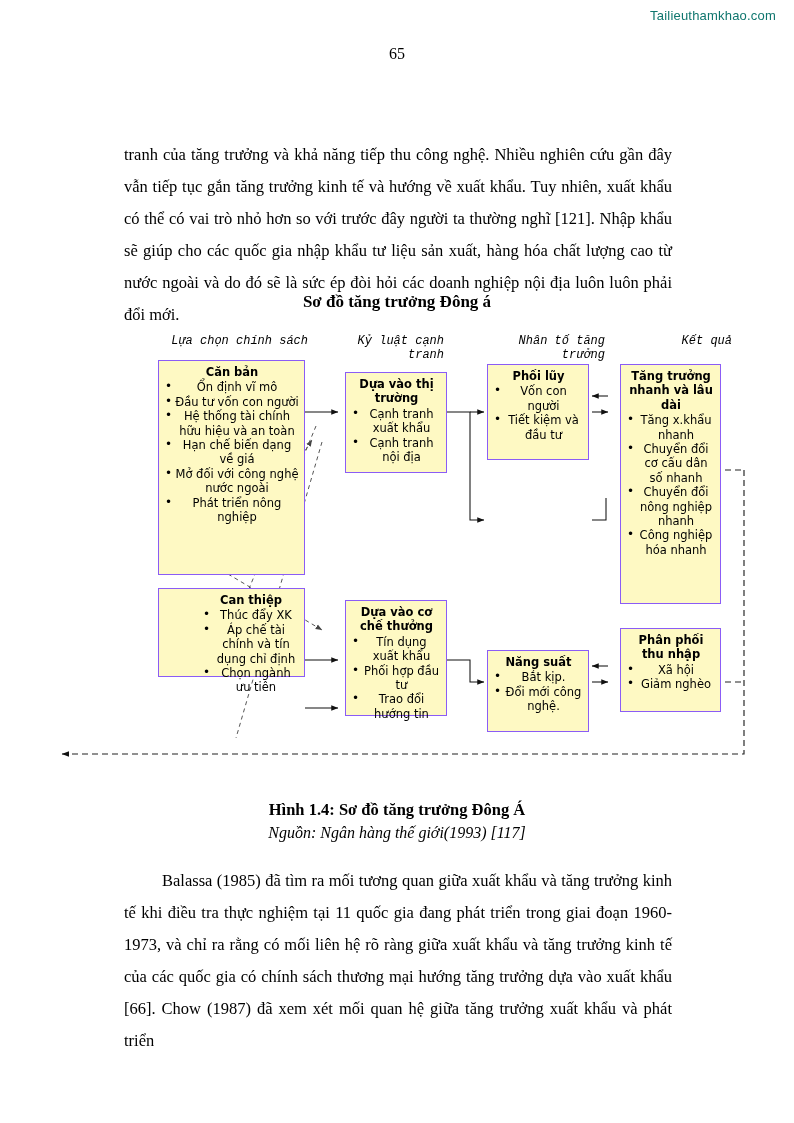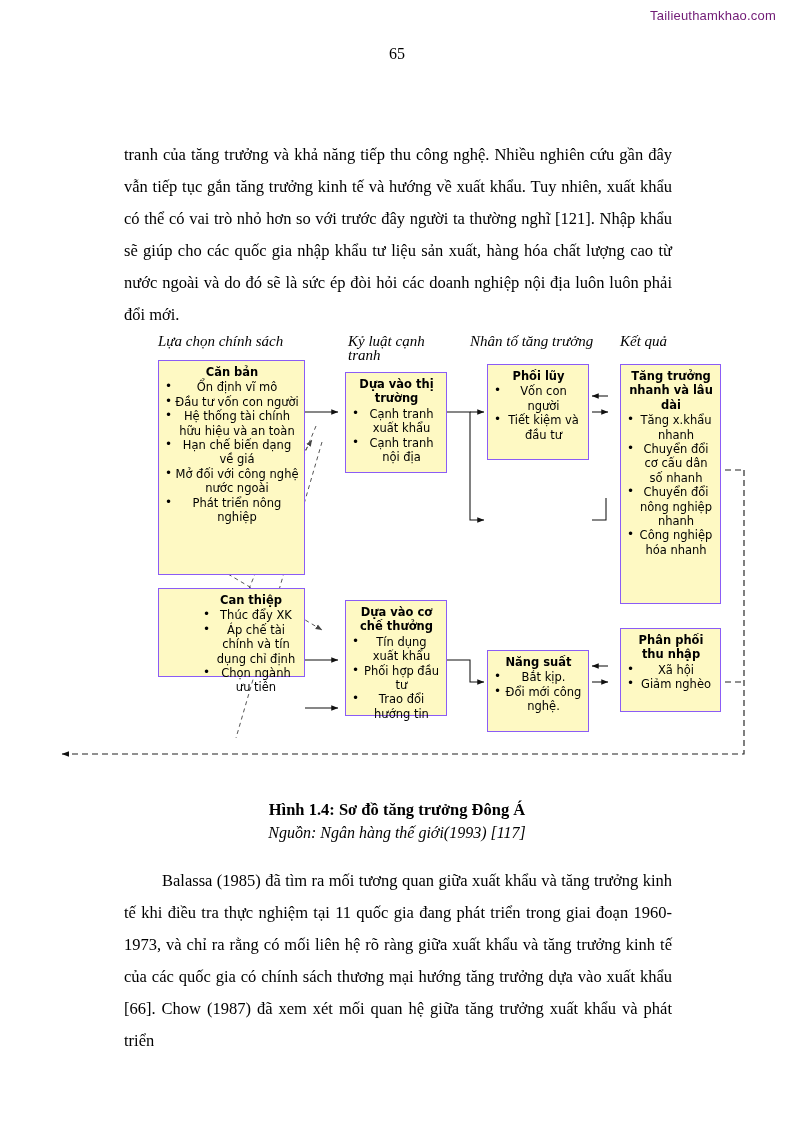--- a/index.html
+++ b/index.html
@@ -15,21 +15,21 @@
     overflow: hidden;
     font-family: "Liberation Serif", serif;
     color: #000000;
   }
   .watermark {
     position: absolute;
     top: 8px;
     right: 18px;
     font-family: "Liberation Sans", sans-serif;
     font-size: 13px;
-    color: #701a75;
+    color: #0f766e;
     letter-spacing: 0.2px;
   }
   .page-number {
     position: absolute;
     top: 45px;
     left: 0;
     width: 794px;
     text-align: center;
     font-size: 16px;
   }
@@ -61,23 +61,23 @@
     position: absolute;
     left: 0px;
     top: 330px;
     width: 794px;
     height: 455px;
     font-family: "DejaVu Sans", sans-serif;
   }
   .col-head {
     position: absolute;
     font-style: italic;
-    font-size: 15px;
-    font-family: Liberation Serif, serif;
-    text-align: left;
+    font-size: 12px;
+    font-family: Liberation Mono, monospace;
+    text-align: right;
     color: #000;
     line-height: 14px;
   }
   .node {
     position: absolute;
     border: 1px solid #8b5cf6;
     background: #fef9c3;
     box-sizing: border-box;
     padding: 4px 5px 4px 6px;
     font-size: 11.5px;
@@ -132,20 +132,21 @@
 <body>
 
 <div class="page">
 
   <div class="watermark">Tailieuthamkhao.com</div>
 
   <div class="page-number">65</div>
 
   <p class="body-text" id="para-top">tranh của tăng trưởng và khả năng tiếp thu công nghệ. Nhiều nghiên cứu gần đây vẫn tiếp tục gắn tăng trưởng kinh tế và hướng về xuất khẩu. Tuy nhiên, xuất khẩu có thể có vai trò nhỏ hơn so với trước đây người ta thường nghĩ [121]. Nhập khẩu sẽ giúp cho các quốc gia nhập khẩu tư liệu sản xuất, hàng hóa chất lượng cao từ nước ngoài và do đó sẽ là sức ép đòi hỏi các doanh nghiệp nội địa luôn luôn phải đổi mới.</p>
 
+  <div class="diagram-title">Sơ đồ tăng trưởng Đông á</div>
 
   <div class="diagram">
 
     <svg class="wires" viewBox="0 0 794 455">
       <defs>
         <marker id="ar" markerWidth="7" markerHeight="7" refX="6.4" refY="3" orient="auto">
           <path d="M0,0.4 L6.6,3 L0,5.6 z" fill="#111"></path>
         </marker>
         <marker id="arL" markerWidth="7" markerHeight="7" refX="6.4" refY="3" orient="auto">
           <path d="M0,0.4 L6.6,3 L0,5.6 z" fill="#111"></path>

